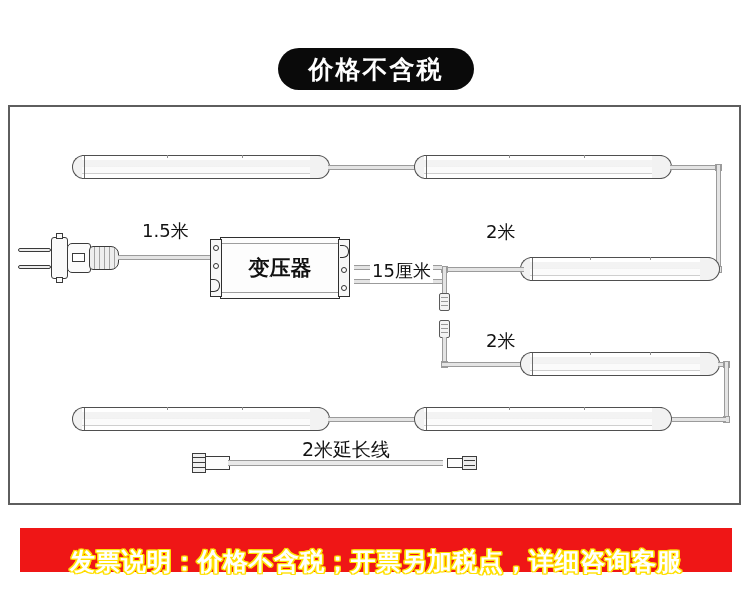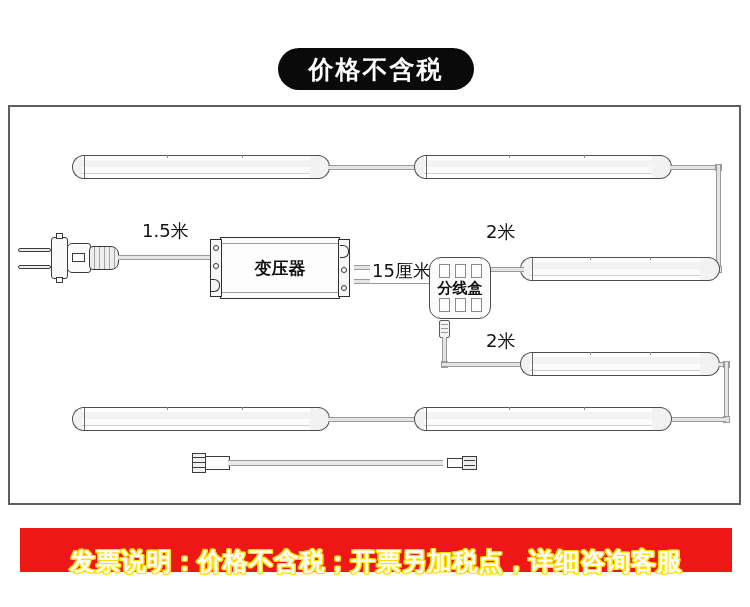--- a/index.html
+++ b/index.html
@@ -244,21 +244,21 @@
   #transformer .case::after  { bottom: 5px; }
   #transformer .label {
     position: absolute;
     left: 10px;
     top: 0;
     width: 120px;
     height: 62px;
     display: flex;
     align-items: center;
     justify-content: center;
-    font-size: 17px;
+    font-size: 21px;
     font-weight: bold;
     color: #111111;
     font-family: "DejaVu Sans", "Liberation Sans", sans-serif;
   }
   .tx-bracket {
     position: absolute;
     top: 2px;
     width: 12px;
     height: 58px;
     background: #f7f7f7;
@@ -549,35 +549,20 @@
     <div class="tx-screw" style="right:3px; top:48px;"></div>
     <div class="tx-hook" style="right:1px; top:8px;"></div>
     <div class="label">变压器</div>
   </div>
 
   <div class="wire-h" style="left:344px; top:158px; width:88px;"></div>
   <div class="wire-h" style="left:344px; top:172px; width:88px;"></div>
 
   <span class="dim-label" style="left:360px; top:152px;">15厘米</span>
 
-  <div id="junction-box" style="left:419px; top:150px;">
-    <div class="slots">
-      <div class="slot-row">
-        <div class="slot"></div>
-        <div class="slot"></div>
-        <div class="slot"></div>
-      </div>
-      <div class="slot-row">
-        <div class="slot"></div>
-        <div class="slot"></div>
-        <div class="slot"></div>
-      </div>
-    </div>
-    <div class="jb-label">分线盒</div>
-  </div>
 
   <div class="jb-conn" style="left:429px; top:213px;">
     <i style="top:3px;"></i>
       <i style="top:7px;"></i>
       <i style="top:11px;"></i>
   </div>
   <div class="wire-v" style="left:432px; top:230px; height:28px;"></div>
   <div class="corner" style="left:431px; top:254px;"></div>
   <div class="wire-h" style="left:432px; top:255px; width:82px;"></div>
 
@@ -614,20 +599,21 @@
   <div class="tube" style="left:404px; top:300px; width:258px;">
     <div class="cap-l"></div>
     <div class="body"></div>
     <div class="seam-l"></div>
     <div class="seam-r"></div>
     <div class="cap-r"></div>
     <div class="tick" style="left:95px;"></div>
     <div class="tick" style="left:170px;"></div>
   </div>
 
+  <span class="dim-label big" style="left:290px; top:330px;">2米延长线</span>
 
   <div id="ext-cable" style="left:182px; top:345px;">
     <div class="conn-left">
       <div class="ridges">
         <i style="top:3px;"></i>
           <i style="top:8px;"></i>
           <i style="top:13px;"></i>
       </div>
       <div class="barrel"></div>
     </div>

